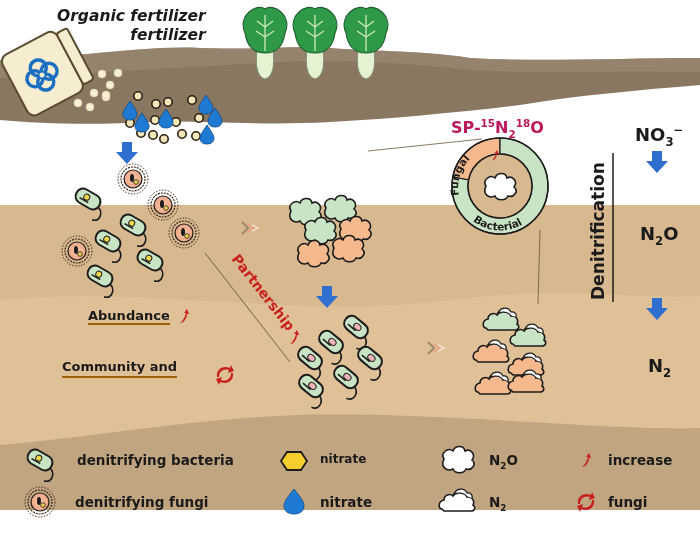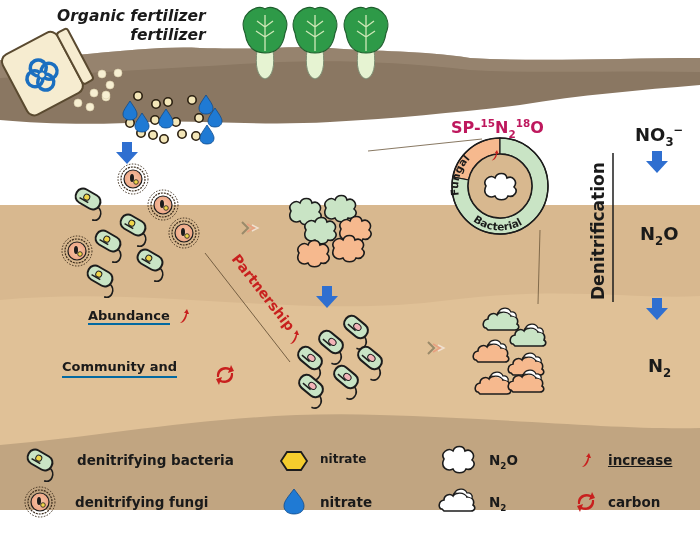--- a/index.html
+++ b/index.html
@@ -1,20 +1,20 @@
 <!DOCTYPE html>
 <html><head>
 <meta charset="utf-8">
 <style>
   html, body { margin: 0; padding: 0; background: #ffffff; }
   body { width: 700px; height: 536px; overflow: hidden; position: relative; font-family: "Liberation Sans", "DejaVu Sans", sans-serif; }
   #scene { position: absolute; left: 0; top: 0; width: 700px; height: 536px; }
   .t { font-family: "DejaVu Sans", "Liberation Sans", sans-serif; font-weight: bold; fill: #1a1a1a; }
   .lbl { position: absolute; font-family: "DejaVu Sans", "Liberation Sans", sans-serif; font-weight: bold; color: #1a1a1a; white-space: nowrap; }
-  .uline { border-bottom: 2px solid #0369a1; }
+  .uline { border-bottom: 2px solid #a16207; }
   .pink { color: #be185d; }
   sub, sup { font-size: 65%; }
 </style>
 </head>
 <body>
 
 <svg id="scene" viewBox="0 0 700 536" xmlns="http://www.w3.org/2000/svg">
   <defs>
     <radialGradient id="fungiGrad" cx="50%" cy="50%" r="50%">
       <stop offset="0%" stop-color="#f7c7a7"></stop>
@@ -277,14 +277,14 @@
 <div class="lbl" style="left:62px; top:357px; font-size:13px; line-height:19px; text-align:left;">
   <div class="uline" style="display:inline-block;">Community and</div><br>
 </div>
 
 <div class="lbl" style="left:77px; top:452px; font-size:13.5px;">denitrifying bacteria</div>
 <div class="lbl" style="left:75px; top:494px; font-size:13.5px;">denitrifying fungi</div>
 <div class="lbl" style="left:320px; top:452px; font-size:12px;">nitrate</div>
 <div class="lbl" style="left:320px; top:494px; font-size:13.5px;">nitrate</div>
 <div class="lbl" style="left:489px; top:452px; font-size:13.5px;"><span>N</span><sub>2</sub><span>O</span></div>
 <div class="lbl" style="left:489px; top:494px; font-size:13.5px;"><span>N</span><sub>2</sub></div>
-<div class="lbl" style="left:608px; top:452px; font-size:13.5px;text-decoration:underline;">increase</div>
-<div class="lbl" style="left:608px; top:494px; font-size:13.5px;">carbon</div>
+<div class="lbl" style="left:608px; top:452px; font-size:13.5px;">increase</div>
+<div class="lbl" style="left:608px; top:494px; font-size:13.5px;">fungi</div>
 
 </body></html>

